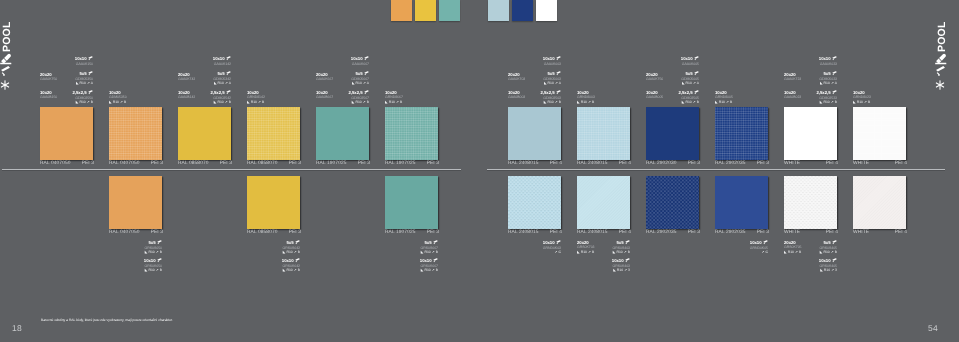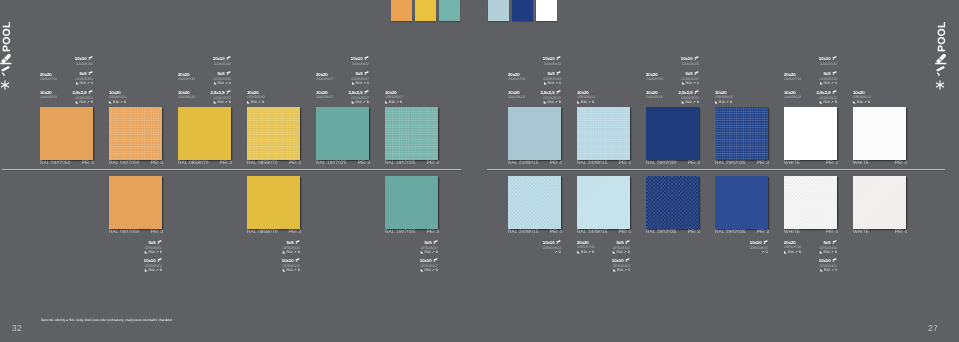--- a/index.html
+++ b/index.html
@@ -658,15 +658,15 @@
                 <path d="M0.8 5.4 L10.6 0.8 L15.4 3.0 L5.2 7.8 Z" fill="#ffffff"></path>
                 <path d="M5.2 7.8 L5.2 12.4 L0.8 8.6 Z" fill="#ffffff"></path>
               </svg></span></div>
           <div class="cd">GRS0K405</div>
           <div class="ic">◣ R10 ↗ 3</div>
         </div>
       </div>
     </div>
 
   <div class="footnote" style="left:41px;top:318px;">Barevné odstíny a RAL kódy, které jsou zde vyobrazeny, mají pouze orientační charakter.</div>
-  <div class="pageno" style="left:12px;top:323px;">32</div>
-  <div class="pageno" style="left:928px;top:323px;">27</div>
+  <div class="pageno" style="left:12px;top:323px;">18</div>
+  <div class="pageno" style="left:928px;top:323px;">54</div>
 </div>
 
 </body></html>

